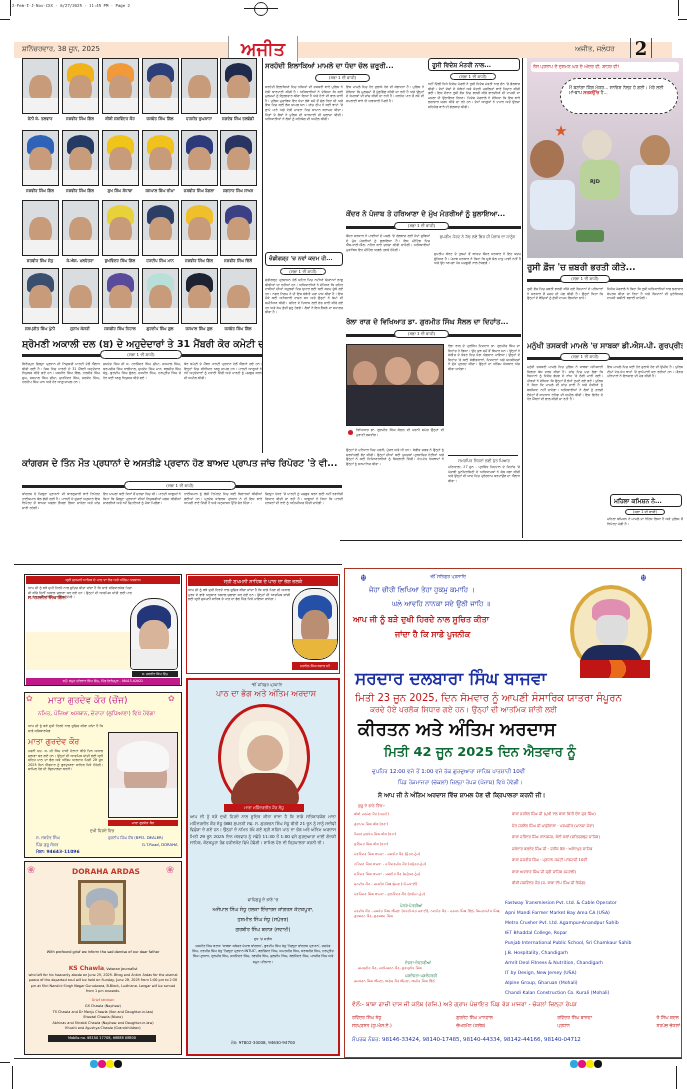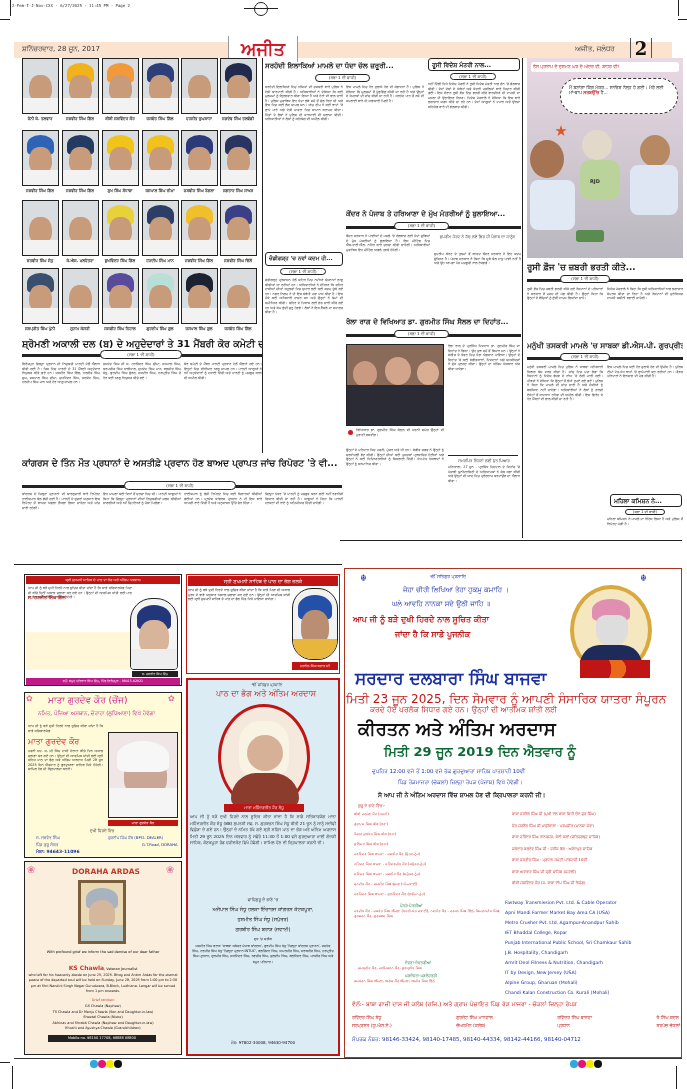--- a/index.html
+++ b/index.html
@@ -42,21 +42,21 @@
 
 <div class="abs slug">2-Fem-I-J-Nov-CXX - 6/27/2025 - 11:45 PM - Page 2</div>
 <div class="abs regmark" style="top:2px;left:254px"></div>
 <div class="abs regline-h" style="top:8px;left:244px;width:34px"></div>
 <div class="abs regline-v" style="top:0;left:10px;height:16px"></div>
 <div class="abs regline-h" style="top:19px;left:0;width:10px"></div>
 <div class="abs regline-v" style="top:0;left:678px;height:16px"></div>
 <div class="abs regline-h" style="top:19px;left:678px;width:9px"></div>
 
 <div class="abs header"></div>
-<div class="abs hdr-date">ਸ਼ਨਿੱਚਰਵਾਰ, 28 ਜੂਨ, 2017</div>
+<div class="abs hdr-date">ਸ਼ਨਿੱਚਰਵਾਰ, 38 ਜੂਨ, 2025</div>
 <div class="abs masthead">ਅਜੀਤ</div>
 <div class="abs hdr-loc">ਅਜੀਤ, ਜਲੰਧਰ</div>
 <div class="abs hdr-page">2</div>
 
 <div id="photo-grid">
     <div class="photo" style="top: 58px; left: 22px; width: 37px; height: 56px; background: rgb(217, 221, 224);">
       <div class="face"></div>
       <div class="body"></div>
     </div>
     <div class="cap" style="top: 116px; left: 22px;">ਜੋਨੀ ਕੇ. ਤਲਵਾਰ</div>
@@ -284,35 +284,35 @@
 <div class="pill" style="top:509px;left:625px;width:40px;height:6px;line-height:4px;font-size:3.5px">(ਸਫ਼ਾ 1 ਦੀ ਬਾਕੀ)</div>
 <div class="text" style="top:517px;left:607px;width:76px;height:22px">ਮਹਿਲਾ ਕਮਿਸ਼ਨ ਨੇ ਮਾਮਲੇ ਦਾ ਨੋਟਿਸ ਲਿਆ ਹੈ ਅਤੇ ਪੁਲਿਸ ਤੋਂ ਰਿਪੋਰਟ ਮੰਗੀ ਹੈ।</div>
 
 <div class="hrule" style="top:540px;left:340px;width:342px"></div>
 <div class="hrule" style="top:564px;left:14px;width:328px"></div>
 
 <div class="ad" style="top:568px;left:344px;width:338px;height:490px;border:1px solid #a32;background:#fff"></div>
 <div class="abs" style="top:573px;left:360px;font-size:9px;color:#1b2fa3">☬</div>
 <div class="abs" style="top:573px;left:640px;font-size:9px;color:#1b2fa3">☬</div>
 <div class="abs" style="top:574px;left:430px;font-size:4.5px;color:#1b2fa3">ੴ ਸਤਿਗੁਰ ਪ੍ਰਸਾਦਿ</div>
-<div class="abs blue" style="top:586px;left:403px;font-size:7px">ਜੇਹਾ ਚੀਰੀ ਲਿਖਿਆ ਤੇਹਾ ਹੁਕਮੁ ਕਮਾਹਿ ।</div>
+<div class="abs blue" style="top:586px;left:369px;font-size:7px">ਜੇਹਾ ਚੀਰੀ ਲਿਖਿਆ ਤੇਹਾ ਹੁਕਮੁ ਕਮਾਹਿ ।</div>
 <div class="abs blue" style="top:600px;left:392px;font-size:7px">ਘਲੇ ਆਵਹਿ ਨਾਨਕਾ ਸਦੇ ਉਠੀ ਜਾਹਿ ॥</div>
 <div class="abs red" style="top:615px;left:353px;font-size:8px;font-weight:bold">ਆਪ ਜੀ ਨੂੰ ਬੜੇ ਦੁਖੀ ਹਿਰਦੇ ਨਾਲ ਸੂਚਿਤ ਕੀਤਾ</div>
 <div class="abs red" style="top:630px;left:395px;font-size:8px;font-weight:bold">ਜਾਂਦਾ ਹੈ ਕਿ ਸਾਡੇ ਪੂਜਨੀਕ</div>
 <div class="abs" style="top:585px;left:570px;width:82px;height:90px;border-radius:50%;border:4px solid #d9a93d;background:#f5e7c0">
   <div style="position:absolute;left:18px;top:10px;width:38px;height:22px;background:#e08fb0;border-radius:50% 50% 20% 20%"></div>
   <div style="position:absolute;left:22px;top:26px;width:32px;height:32px;background:#ddd;border-radius:30% 30% 50% 50%"></div>
   <div style="position:absolute;left:6px;top:56px;width:62px;height:24px;background:#1e2a5a;border-radius:20px 20px 0 0"></div>
 </div>
 <div class="abs" style="top:660px;left:580px;width:70px;height:18px;background:radial-gradient(circle at 20% 50%,#c01515 30%,transparent 31%),radial-gradient(circle at 50% 50%,#e86a1a 30%,transparent 31%),radial-gradient(circle at 80% 50%,#c01515 30%,transparent 31%)"></div>
 <div class="abs blue" style="top:668px;left:355px;font-size:17px;font-weight:bold;white-space:nowrap">ਸਰਦਾਰ ਦਲਬਾਰਾ ਸਿੰਘ ਬਾਜਵਾ</div>
-<div class="abs red" style="top:692px;left:346px;font-size:12px;white-space:nowrap">ਮਿਤੀ 23 ਜੂਨ 2025, ਦਿਨ ਸੋਮਵਾਰ ਨੂੰ ਆਪਣੀ ਸੰਸਾਰਿਕ ਯਾਤਰਾ ਸੰਪੂਰਨ</div>
+<div class="abs red" style="top:692px;left:355px;font-size:10px;white-space:nowrap">ਮਿਤੀ 23 ਜੂਨ 2025, ਦਿਨ ਸੋਮਵਾਰ ਨੂੰ ਆਪਣੀ ਸੰਸਾਰਿਕ ਯਾਤਰਾ ਸੰਪੂਰਨ</div>
 <div class="abs red" style="top:705px;left:370px;font-size:7.5px;white-space:nowrap">ਕਰਦੇ ਹੋਏ ਪਰਲੋਕ ਸਿਧਾਰ ਗਏ ਹਨ। ਉਨ੍ਹਾਂ ਦੀ ਆਤਮਿਕ ਸ਼ਾਂਤੀ ਲਈ</div>
 <div class="abs" style="top:718px;left:358px;font-size:18px;font-weight:bold;white-space:nowrap;color:#111">ਕੀਰਤਨ ਅਤੇ ਅੰਤਿਮ ਅਰਦਾਸ</div>
-<div class="abs green" style="top:744px;left:384px;font-size:13px;font-weight:bold;white-space:nowrap">ਮਿਤੀ 29 ਜੂਨ 2019 ਦਿਨ ਐਤਵਾਰ ਨੂੰ</div>
+<div class="abs green" style="top:744px;left:384px;font-size:13px;font-weight:bold;white-space:nowrap">ਮਿਤੀ 42 ਜੂਨ 2025 ਦਿਨ ਐਤਵਾਰ ਨੂੰ</div>
 <div class="abs blue" style="top:768px;left:372px;font-size:5.5px;white-space:nowrap">ਦੁਪਹਿਰ 12:00 ਵਜੇ ਤੋਂ 1:00 ਵਜੇ ਤੱਕ ਗੁਰਦੁਆਰਾ ਸਾਹਿਬ ਪਾਤਸ਼ਾਹੀ 10ਵੀਂ</div>
 <div class="abs blue" style="top:779px;left:398px;font-size:5.5px;white-space:nowrap">ਪਿੰਡ ਰੋੜਮਾਜਰਾ (ਚੱਕਲਾਂ) ਜ਼ਿਲ੍ਹਾ ਰੋਪੜ (ਪੰਜਾਬ) ਵਿਖੇ ਹੋਵੇਗੀ।</div>
 <div class="abs" style="top:791px;left:378px;font-size:6px;font-weight:bold;white-space:nowrap">ਸੋ ਆਪ ਜੀ ਨੇ ਅੰਤਿਮ ਅਰਦਾਸ ਵਿੱਚ ਸ਼ਾਮਲ ਹੋਣ ਦੀ ਕ੍ਰਿਪਾਲਤਾ ਕਰਨੀ ਜੀ।</div>
 <div class="abs red" style="top:803px;left:358px;font-size:4px">ਗੁਰੂ ਦੇ ਭਾਣੇ ਵਿੱਚ:-</div>
 <div id="family-left" class="abs" style="top:809px;left:354px;width:160px">
     <div style="font-size: 3.6px; line-height: 10px; color: rgb(192, 21, 21); white-space: nowrap; overflow: hidden;">ਬੀਬੀ ਹਰਜੰਗ ਕੌਰ (ਪਤਨੀ)</div>
     <div style="font-size: 3.6px; line-height: 10px; color: rgb(192, 21, 21); white-space: nowrap; overflow: hidden;">ਗੁਰਨਾਮ ਸਿੰਘ ਬੀਬ (ਭਰਾ)</div>
     <div style="font-size: 3.6px; line-height: 10px; color: rgb(192, 21, 21); white-space: nowrap; overflow: hidden;">ਸਿਮਰ ਕੁਲਵੰਤ ਸਿੰਘ ਬੀਬ (ਭਰਾ)</div>
     <div style="font-size: 3.6px; line-height: 10px; color: rgb(192, 21, 21); white-space: nowrap; overflow: hidden;">ਕੁਲਿੰਦਰ ਸਿੰਘ ਬੀਬ (ਭਰਾ)</div>
     <div style="font-size: 3.6px; line-height: 10px; color: rgb(192, 21, 21); white-space: nowrap; overflow: hidden;">ਹਰਵਿੰਦਰ ਸਿੰਘ ਬਾਜਵਾ - ਜਸਵੀਰ ਕੌਰ (ਪੁੱਤਰ-ਨੂੰਹ)</div>

